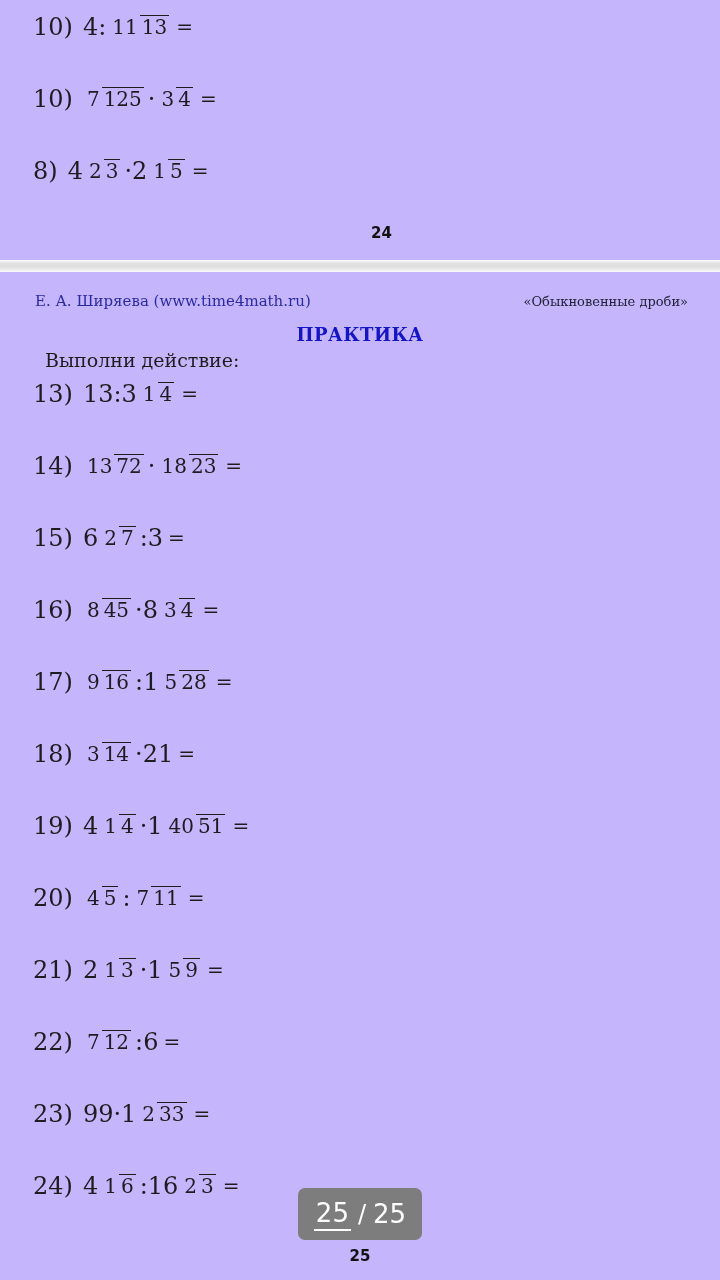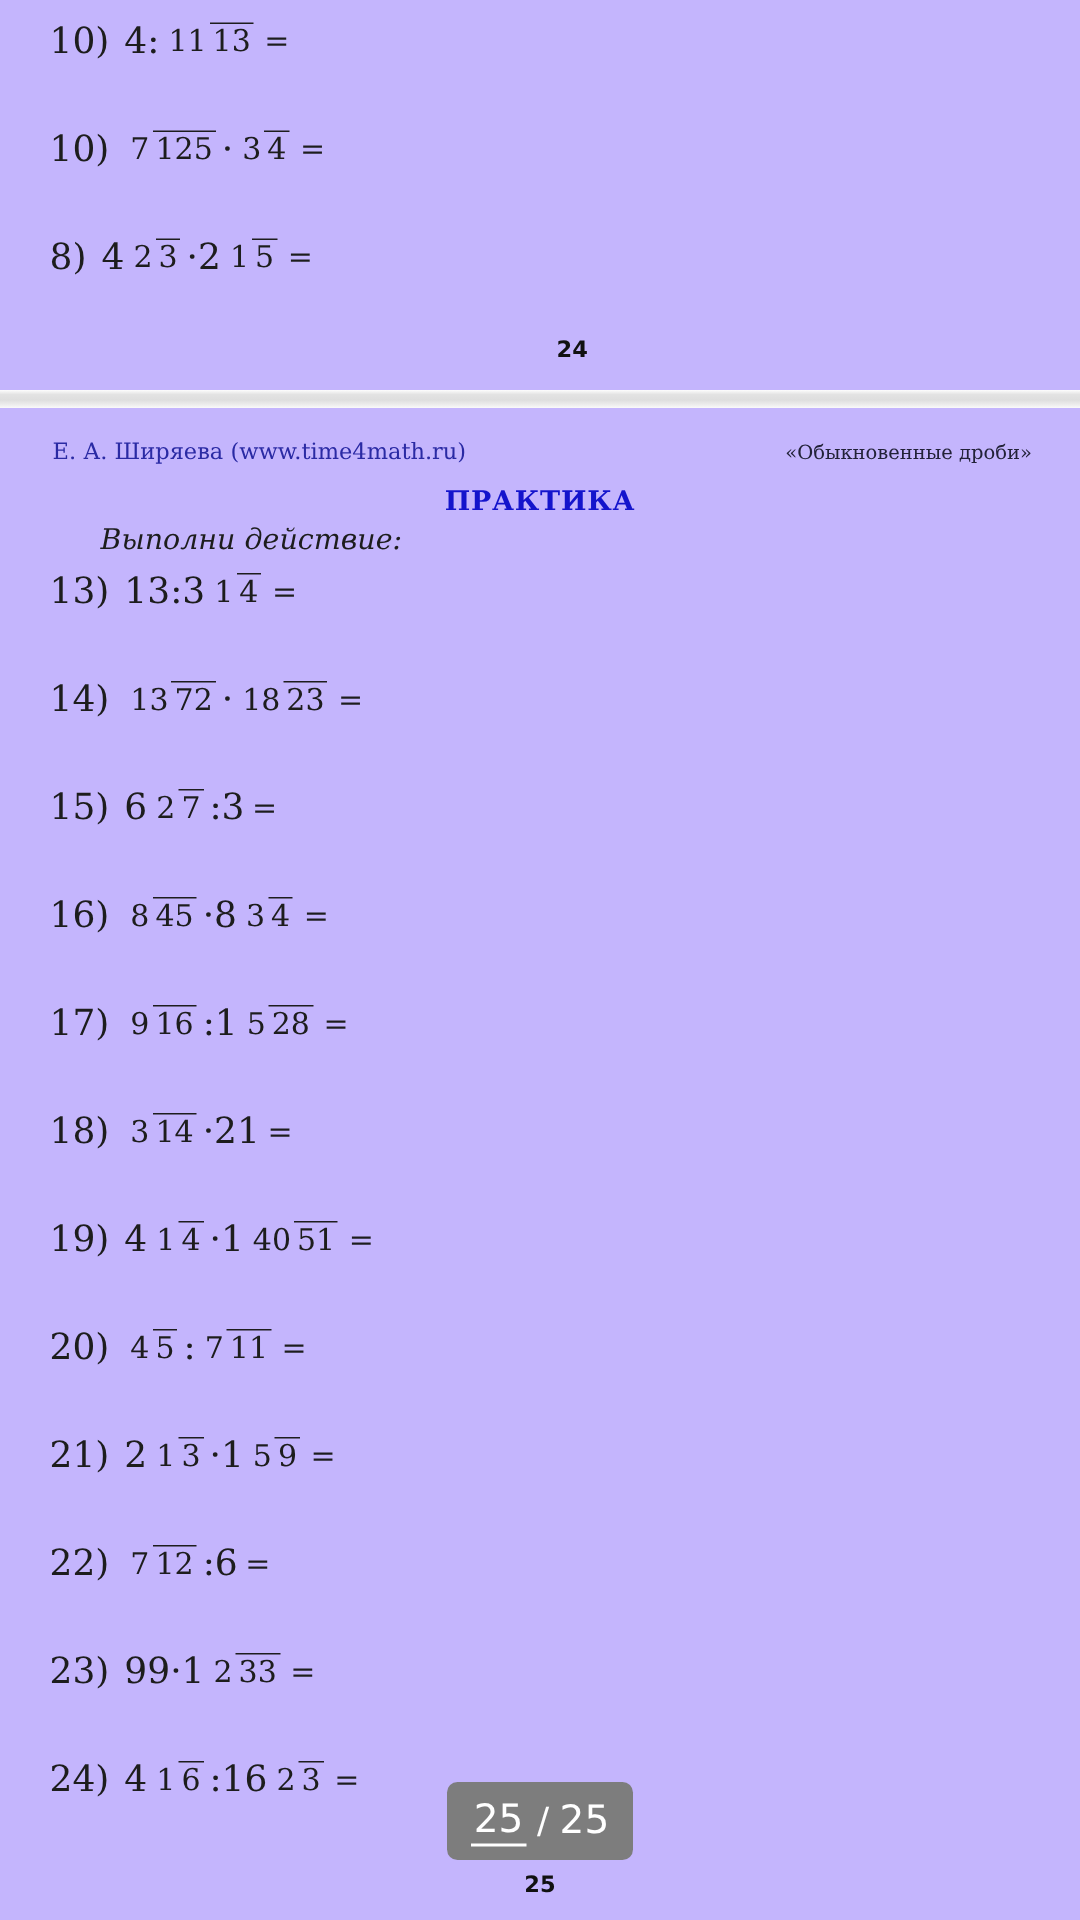--- a/index.html
+++ b/index.html
@@ -53,21 +53,21 @@
   }
   .header-left { font-size: 15px; color: var(--header-link-blue, #2a2aa4); }
   .header-right { font-size: 13px; color: var(--subtitle-dark, #222238); }
   .title {
     margin: 16px 14px 0; text-align: center;
     font-size: 18px; font-weight: bold; letter-spacing: 0.5px;
     color: var(--title-blue, #1414cc);
   }
   .instruction {
     margin-top: 4px; padding-left: 45px; height: 22px;
-    font-style: italic; font-size: 19px; margin-left: 22px;
+    font-size: 19px;
   }
 
   .page-indicator {
     position: absolute; left: 298px; top: 1188px;
     width: 124px; height: 52px; border-radius: 7px;
     background: var(--indicator-bg, #7d7d7d);
     color: var(--indicator-text, #fff);
     font-family: "DejaVu Sans", sans-serif;
     font-size: 26px;
     display: flex; align-items: center; justify-content: center;

